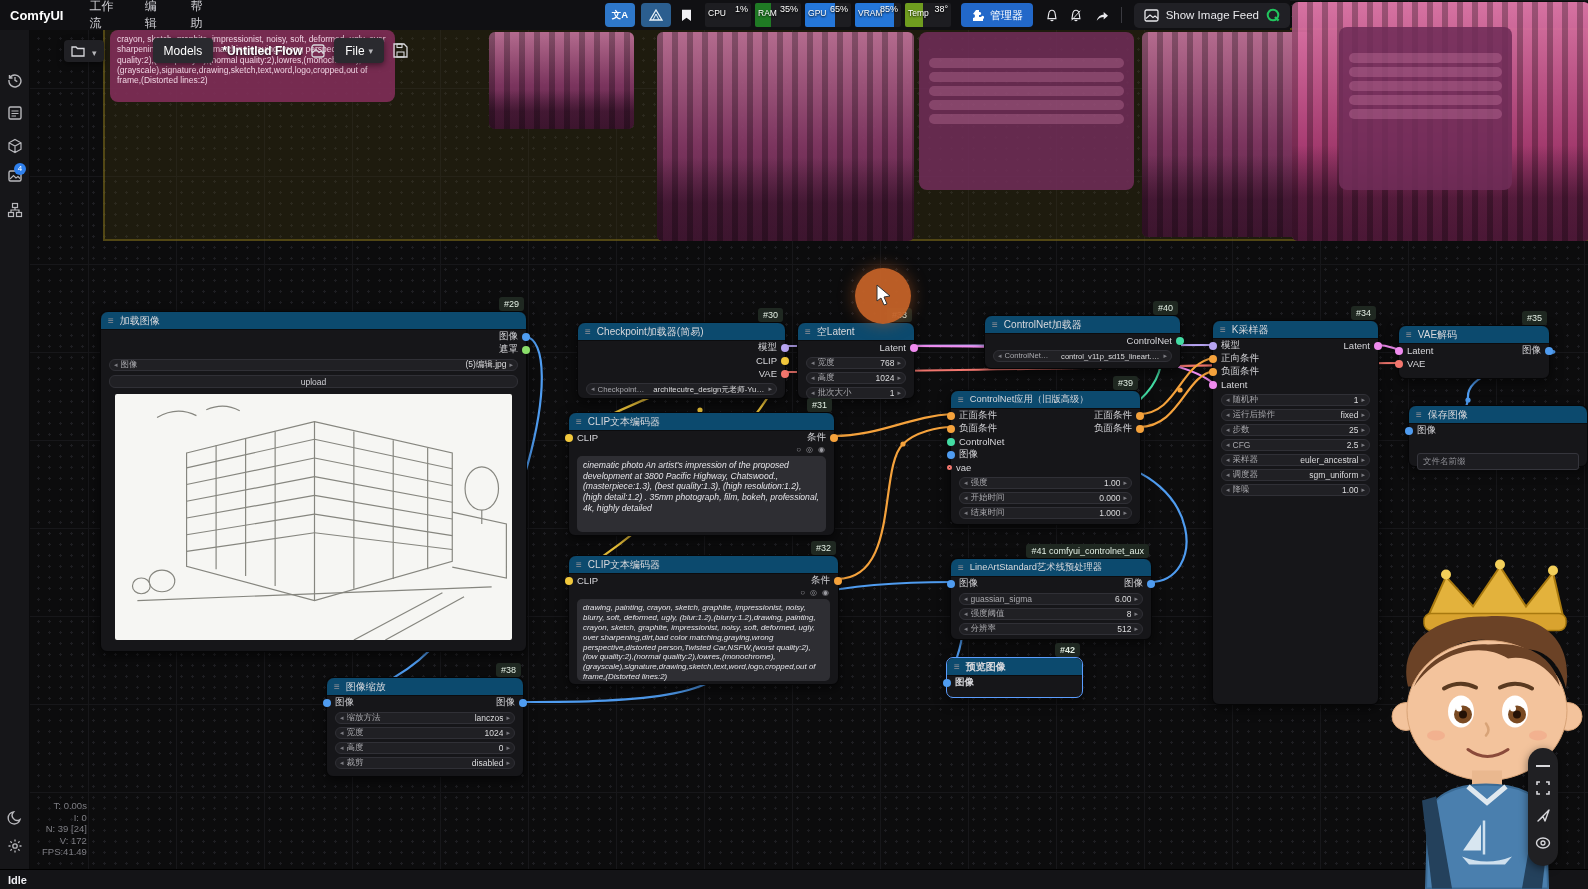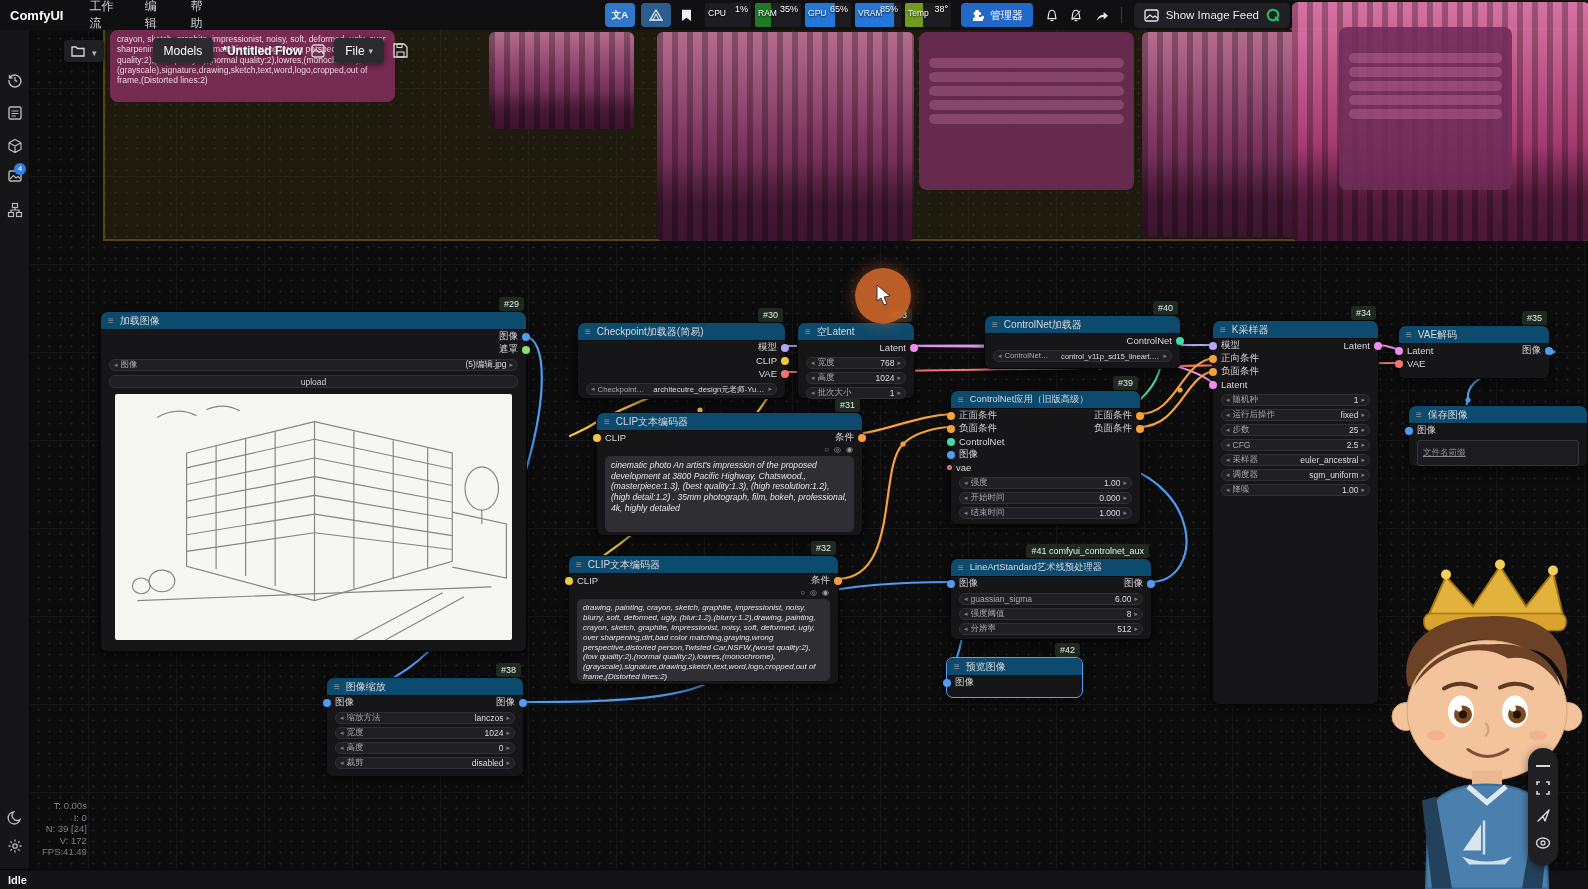--- a/index.html
+++ b/index.html
@@ -26,21 +26,21 @@
   .prow{display:block;height:10px;margin:4px 2px;border-radius:5px;background:rgba(255,170,210,.22);}
   .ghost{position:absolute;left:110px;top:30px;width:285px;height:72px;z-index:3;border-radius:8px;
     background:rgba(128,46,88,.9);color:#efd3e2;font-size:8.5px;line-height:1.22;padding:4px 7px;overflow:hidden;}
 
   
   .wires{position:absolute;inset:0;z-index:5;pointer-events:none;}
 
   
   .node{position:absolute;z-index:10;background:#161619;border:1px solid #060607;border-radius:7px;
     box-shadow:0 4px 12px rgba(0,0,0,.55);color:#ccc;}
-  .node.sel{border:1.5px solid #5b9dff;}
+  .node.sel{border:1.5px solid #5b9dff;font-weight:bold;}
   .nh{display:flex;align-items:center;height:18px;padding:0 7px;font-size:10px;color:#d8d8dc;
     background:#0c4a6e;border-bottom:1px solid #0c0c0e;border-radius:7px 7px 0 0;white-space:nowrap;overflow:hidden;}
   .nh::before{content:"≡";color:#8f8f96;margin-right:6px;font-size:10px;}
   .badge{position:absolute;top:-15px;right:2px;background:#1f2821;color:#e2eee3;font-size:9px;
     line-height:12px;padding:1px 5px;border-radius:3px;white-space:nowrap;z-index:11;}
   .row{display:flex;justify-content:space-between;align-items:center;height:13px;padding:0 7px;
     font-size:9.5px;color:#d6d6da;position:relative;}
   .sl,.sr{display:flex;align-items:center;gap:4px;}
   .sl{margin-left:-11px;}
   .sr{margin-right:-11px;margin-left:auto;}
@@ -52,22 +52,22 @@
   .wg::before{content:"◂";color:#7c7c82;font-size:7px;margin-right:3px;}
   .wg::after{content:"▸";color:#7c7c82;font-size:7px;margin-left:3px;}
   .wl{color:#a8a8ad;margin-right:auto;overflow:hidden;text-overflow:ellipsis;}
   .wv{color:#dcdcde;margin-left:6px;overflow:hidden;text-overflow:ellipsis;max-width:62%;}
   .btnw{display:flex;align-items:center;justify-content:center;height:13px;margin:4px 8px 0;border-radius:6px;
     background:#202024;border:1px solid #303036;font-size:8.5px;color:#cfcfd4;}
   .ta{background:#2e2e33;border-radius:5px;color:#e4e4e8;font-size:8.6px;line-height:1.25;
     padding:4px 6px;margin:2px 8px;overflow:hidden;font-style:italic;}
   .icr{display:flex;justify-content:flex-end;gap:5px;padding:0 9px;height:10px;align-items:center;
     color:#9a9aa0;font-size:8px;}
-  .ti{display:flex;align-items:center;height:26px;margin:3px 8px;padding:0 5px;border-radius:3px;
-    background:#1c1c20;border:1px solid #35353c;font-size:8.5px;color:#8d8d93;text-decoration:underline;}
+  .ti{display:flex;align-items:center;height:17px;margin:16px 8px;padding:0 5px;border-radius:3px;
+    background:#1c1c20;border:1px solid #35353c;font-size:8.5px;color:#8d8d93;}
   .prev{margin:6px 14px 0;height:246px;background:#f6f6f3;border-radius:2px;overflow:hidden;}
 
   
   .topbar{position:absolute;left:0;top:0;width:1290px;height:30px;background:#101013;z-index:30;
     display:flex;align-items:center;color:#e6e6ea;}
   .logo{font-weight:bold;font-size:13px;color:#fff;margin-left:10px;}
   .mi{font-size:12px;color:#cfcfd4;margin-left:26px;}
   .tbtn{width:30px;height:24px;border-radius:4px;display:flex;align-items:center;justify-content:center;flex:0 0 auto;}
   .mon{position:relative;width:46px;height:24px;background:#1d1d21;border-radius:2px;overflow:hidden;margin-left:4px;flex:0 0 auto;}
   .mfill{position:absolute;left:0;top:0;bottom:0;}
@@ -307,21 +307,21 @@
     <div class="wg">
         <span class="wl">高度</span>
         <span class="wv">1024</span>
       </div>
     <div class="wg">
         <span class="wl">批次大小</span>
         <span class="wv">1</span>
       </div>
   </div>
 
-  <div class="node" style="left:596px;top:412px;width:267px;height:124px;">
+  <div class="node" style="left:568px;top:412px;width:267px;height:124px;">
     <div class="badge">#31</div>
     <div class="nh">
         <span>CLIP文本编码器</span>
       </div>
     <div class="row">
       <span class="sl">
           <i class="dot" style="background:#f2c83c"></i>
           <em>CLIP</em>
         </span>
       <span class="sr">

